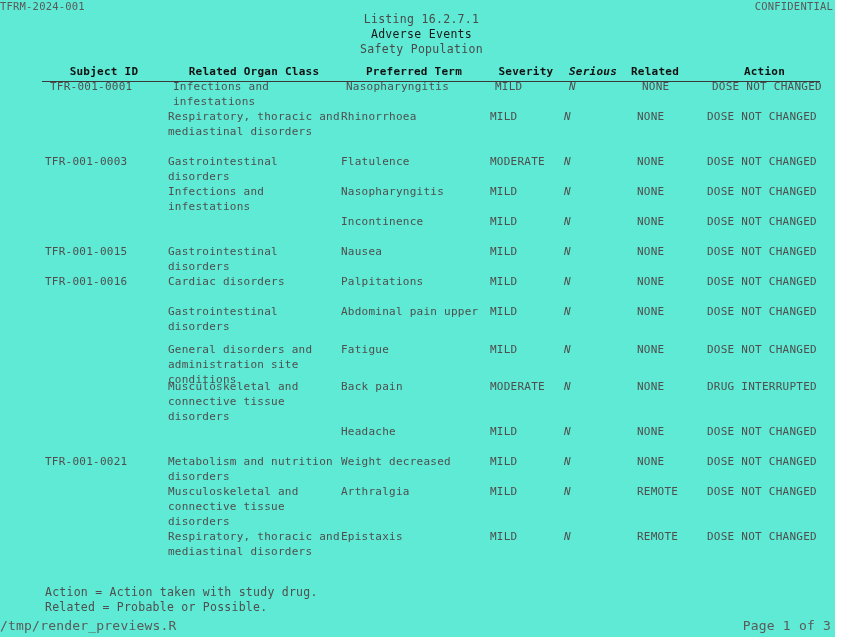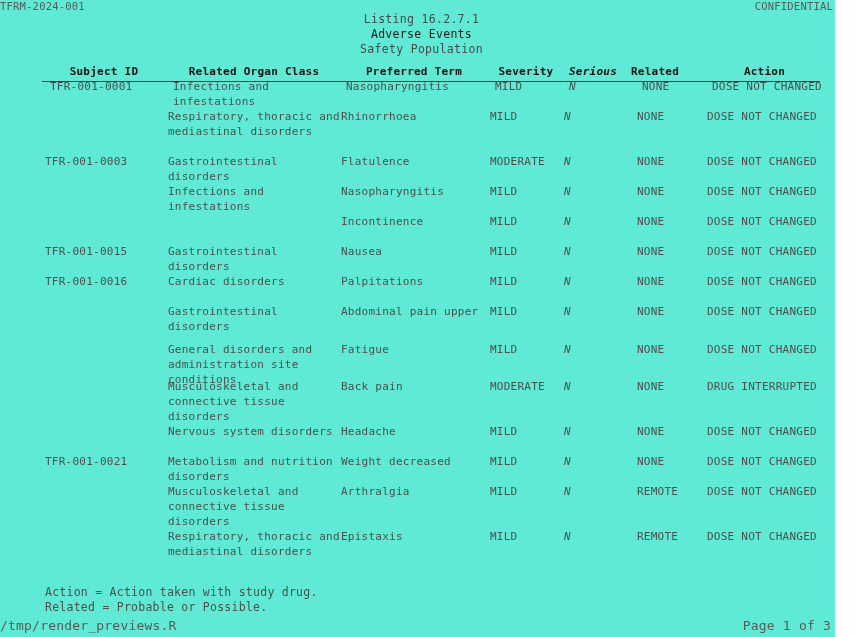--- a/index.html
+++ b/index.html
@@ -246,21 +246,20 @@
           <span class="cell c-sid"></span>
           <span class="cell c-soc">Musculoskeletal and connective tissue disorders</span>
           <span class="cell c-pt">Back pain</span>
           <span class="cell c-sev">MODERATE</span>
           <span class="cell c-ser">N</span>
           <span class="cell c-rel">NONE</span>
           <span class="cell c-act">DRUG INTERRUPTED</span>
         </div>
         <div class="row" style="height: 30px; top: 345px; position: absolute; left: 0px; right: 0px;">
           <span class="cell c-sid"></span>
-          <span class="cell c-soc">Nervous system disorders</span>
           <span class="cell c-pt">Headache</span>
           <span class="cell c-sev">MILD</span>
           <span class="cell c-ser">N</span>
           <span class="cell c-rel">NONE</span>
           <span class="cell c-act">DOSE NOT CHANGED</span>
         </div>
         <div class="row" style="height: 30px; top: 375px; position: absolute; left: 0px; right: 0px;">
           <span class="cell c-sid">TFR-001-0021</span>
           <span class="cell c-soc">Metabolism and nutrition disorders</span>
           <span class="cell c-pt">Weight decreased</span>

